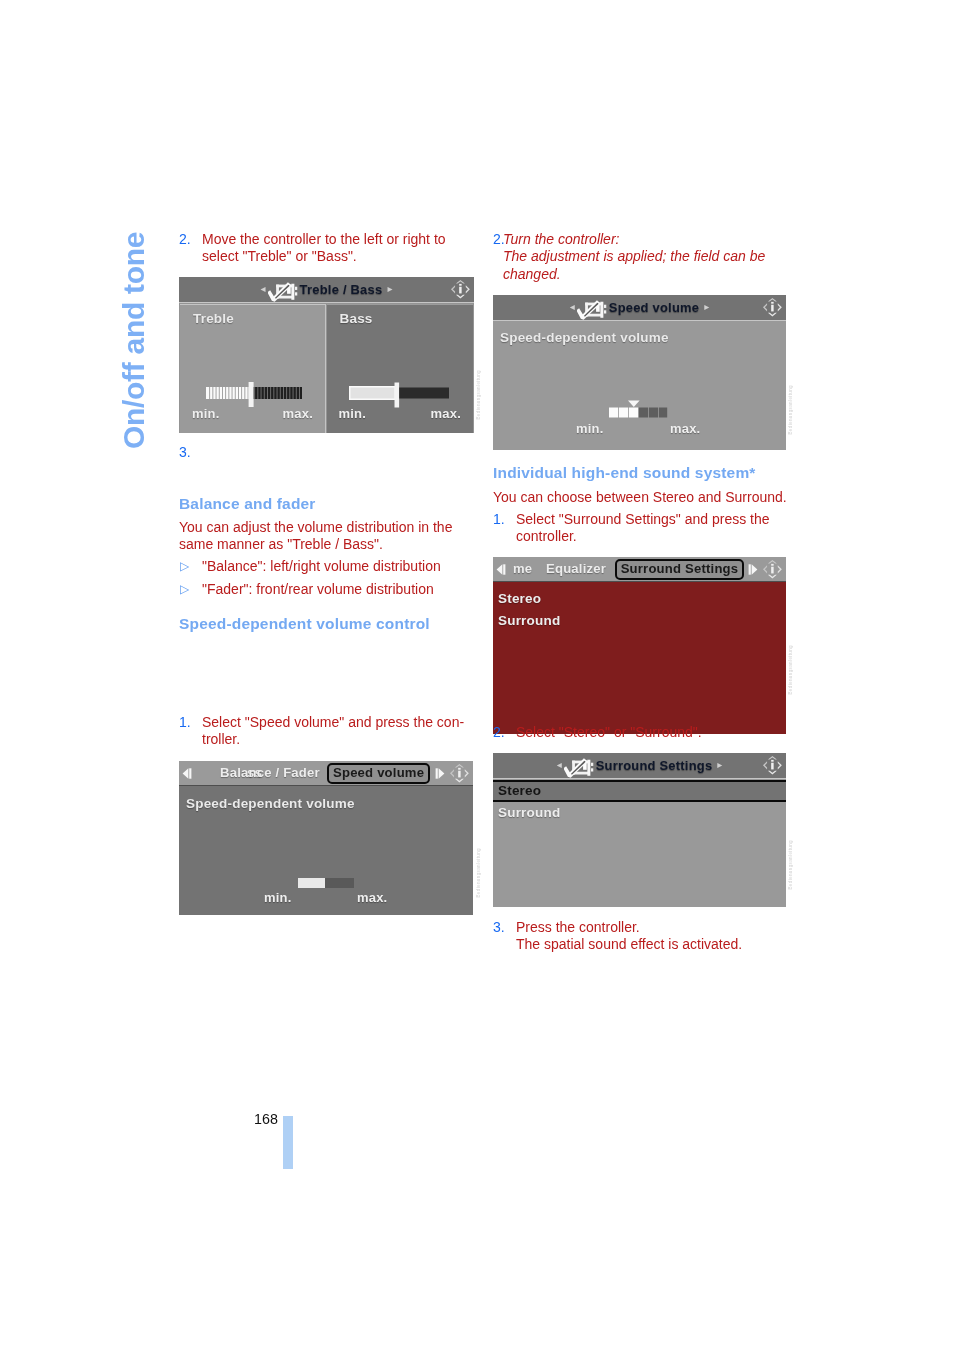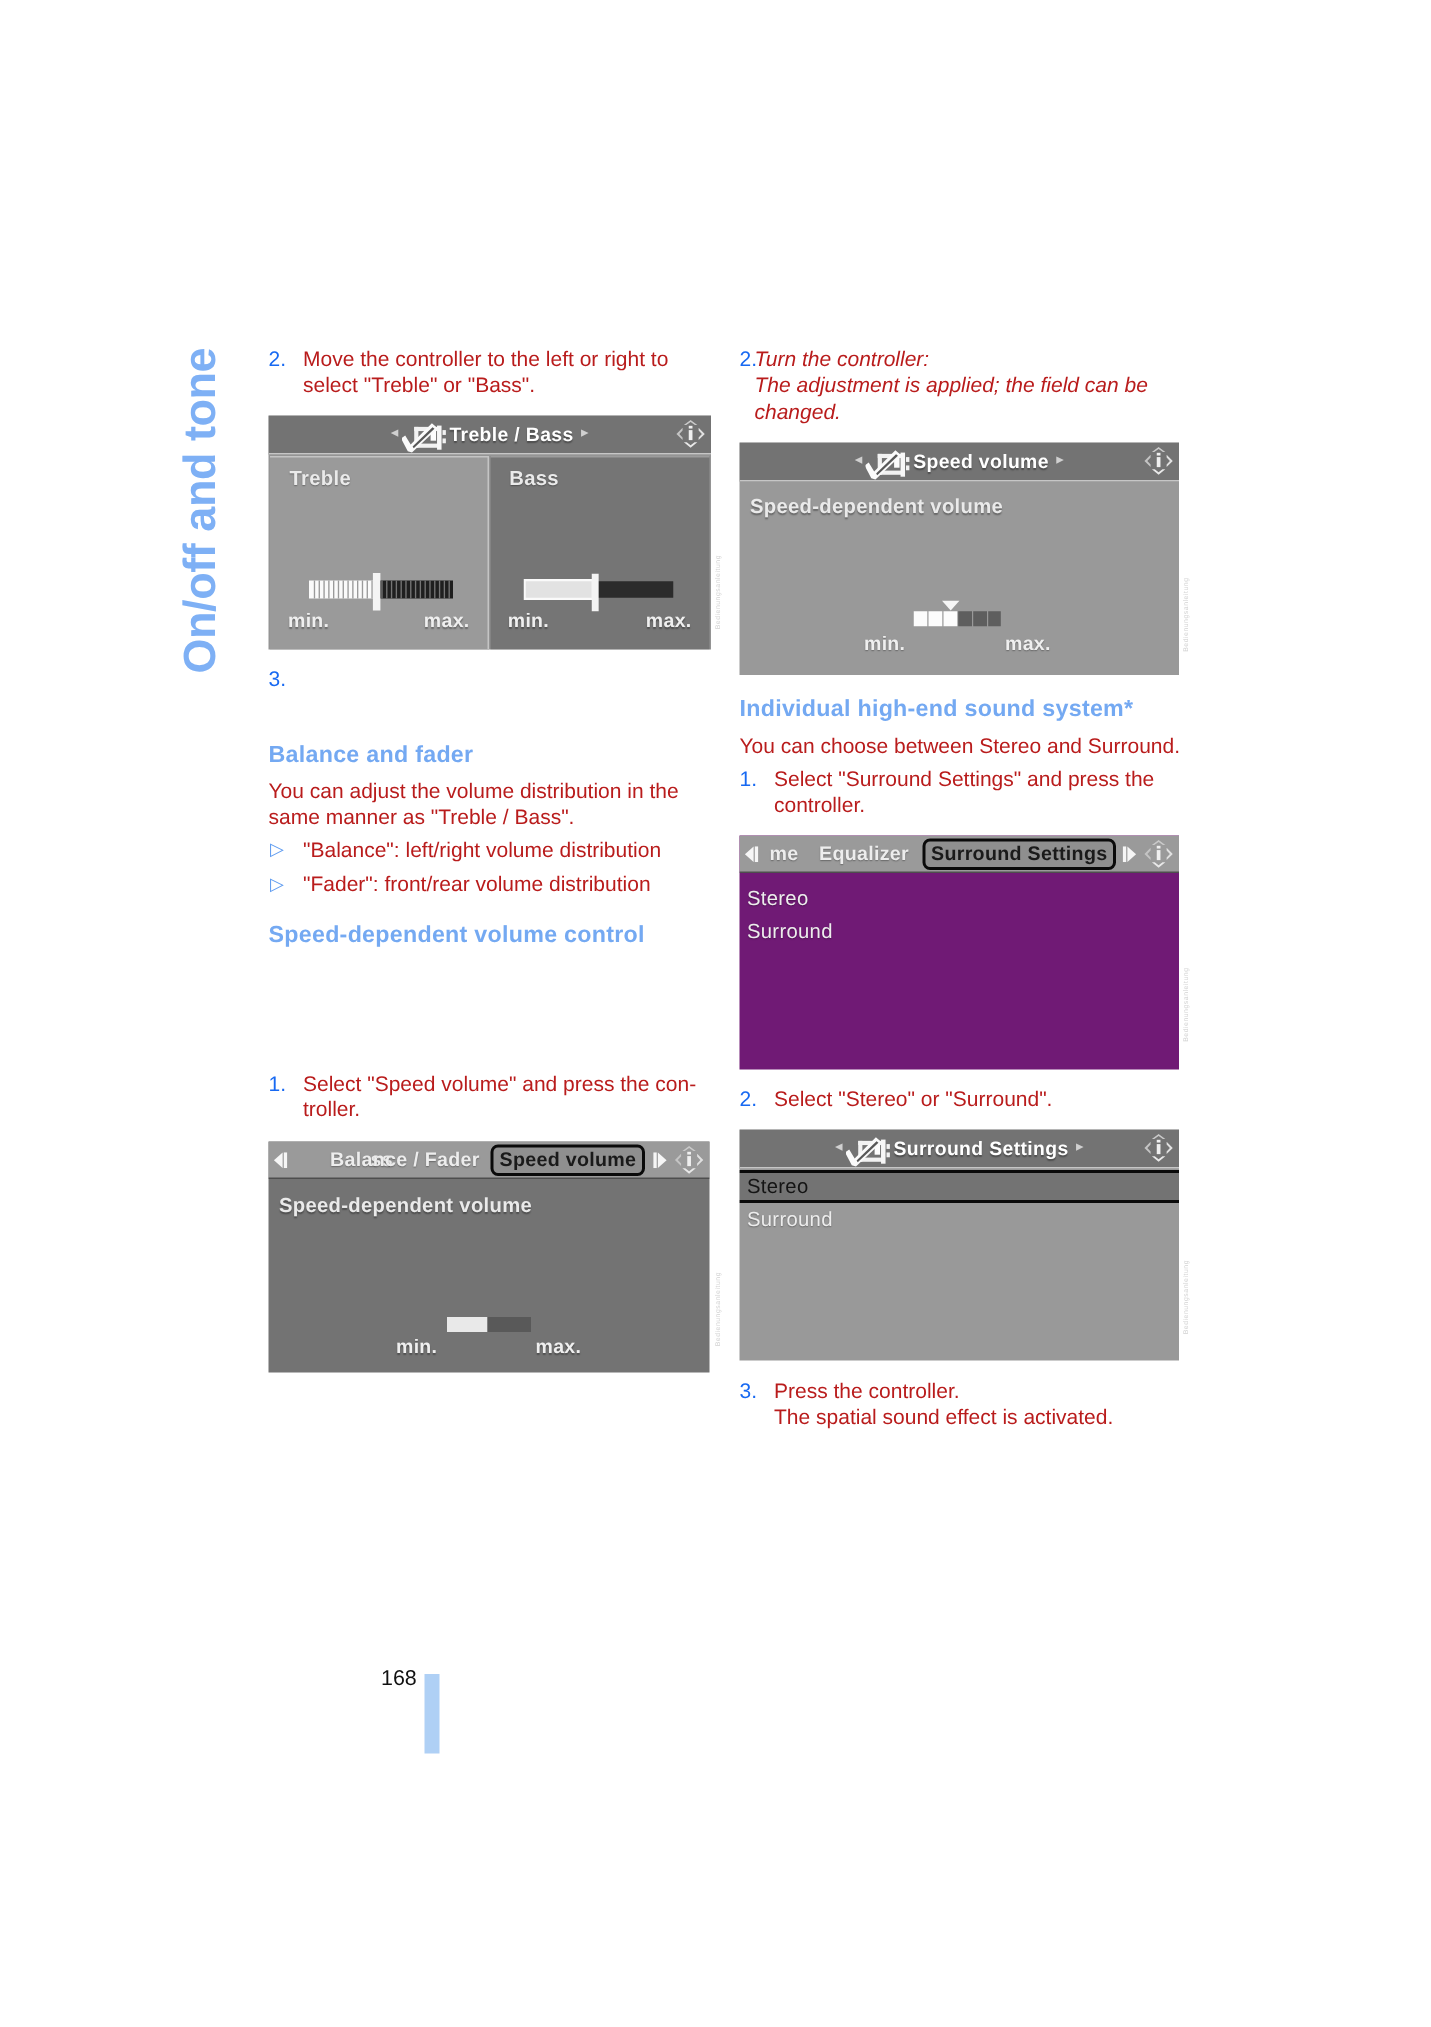--- a/index.html
+++ b/index.html
@@ -21,41 +21,41 @@
   .num{position:absolute;color:#1769F2;font-size:14px;line-height:17.4px;}
   .h3{position:absolute;color:#74A9F2;font-size:15.5px;font-weight:bold;line-height:17px;letter-spacing:0.18px;}
   .bullet{position:absolute;color:#5E9BF0;font-size:12px;line-height:16.9px;}
 
   
   .shot{position:absolute;overflow:hidden;background:#949494;opacity:.999;
         font-family:"Liberation Sans",sans-serif;}
   .shot .hdr{position:absolute;left:0;top:0;right:0;height:25px;background:#737373;
              display:flex;align-items:center;justify-content:center;
              border-bottom:1.5px solid #c6c6c6;}
-  .shot .hdrttl{color:#ffffff;font-size:12.9px;font-weight:bold;letter-spacing:.25px;
+  .shot .hdrttl{color:#0f172a;font-size:12.9px;font-weight:bold;letter-spacing:.25px;
              text-shadow:0 1px 1px rgba(0,0,0,.35);}
   .caret{color:#d0d0d0;font-size:10px;line-height:1;position:relative;top:-1px;}
   .infoicon{position:absolute;right:3px;top:1px;width:21px;height:23px;line-height:0;}
   .sbody{position:absolute;left:0;top:26.5px;right:0;bottom:0;}
   .shotlbl{position:absolute;color:#eaeaea;font-size:13.5px;font-weight:bold;
            letter-spacing:.2px;text-shadow:0 1px 1px rgba(0,0,0,.33);}
   .mm{position:absolute;color:#efefef;font-size:13px;font-weight:bold;
       letter-spacing:.2px;text-shadow:0 1px 1px rgba(0,0,0,.33);}
 
   
   .tabrow{position:absolute;left:0;top:0;right:0;height:24px;background:#9a9a9a;border-bottom:1.5px solid #4e4e4e;}
   .tab{position:absolute;top:1px;height:22px;line-height:22px;color:#ededed;
        font-size:13.1px;font-weight:bold;letter-spacing:.2px;white-space:nowrap;
        text-shadow:0 1px 1px rgba(0,0,0,.33);}
   .tab.sel{color:#1a1a1a;background:#8f8f8f;border:2.2px solid #0a0a0a;border-radius:5px;
            text-shadow:none;padding:0 4px;height:17px;line-height:16px;top:2px;}
 
   
   .lrow{position:absolute;left:0;right:0;}
-  .lrowtxt{position:absolute;left:5px;top:2px;color:#ededed;font-size:13.5px;font-weight:normal;
+  .lrowtxt{position:absolute;left:5px;top:2px;color:#ededed;font-size:13.5px;font-weight:bold;
         letter-spacing:.2px;text-shadow:0 1px 1px rgba(0,0,0,.33);white-space:nowrap;}
   .lrow.sel{background:#737373;border-top:2px solid #0a0a0a;border-bottom:2px solid #0a0a0a;}
   .lrow.sel .lrowtxt{color:#141414;text-shadow:none;}
 
   .scrollarrow{position:absolute;top:7px;line-height:0;}
   .scrollarrow.left{left:3px;}
   .scrollarrow.right{right:28px;}
   .scrollcurve{position:absolute;right:10px;top:0;bottom:0;width:14px;
     background:radial-gradient(ellipse 34px 200px at 36px 50%,rgba(0,0,0,0) 0 49.4%,rgba(70,70,70,.5) 49.6% 50.4%,rgba(0,0,0,0) 50.6%);}
 
@@ -288,21 +288,21 @@
     </div>
   </div>
   <div class="figcap" style="left:788px;top:385px;">Bedienungsanleitung</div>
 
   <div class="h3" style="left:493px;top:464px;">Individual high-end sound system*</div>
   <div class="tb" style="left:493px;top:489px;width:300px;">You can choose between Stereo and Surround.</div>
 
   <div class="num" style="left:493px;top:511px;">1.</div>
   <div class="tb" style="left:516px;top:511px;width:272px;">Select "Surround Settings" and press the controller.</div>
 
-  <div class="shot" style="left:493px;top:557px;width:293px;height:156px;background:#701a75;">
+  <div class="shot" style="left:493px;top:557px;width:293px;height:177px;background:#7f1d1d;">
     <div class="tabrow"></div>
     <span class="scrollarrow left">
       <svg viewBox="0 0 10 11" width="10" height="11">
           <polygon points="6.4,0.3 6.4,10.7 0.6,5.5" fill="#f6f6f6"></polygon>
           <rect x="7.2" y="0.3" width="2.2" height="10.4" fill="#f6f6f6"></rect>
         </svg>
     </span>
     <div class="tab" style="left:20px;">me</div>
     <div class="tab" style="left:53px;">Equalizer</div>
     <div class="tab sel" style="left:121.7px;">Surround Settings</div>

